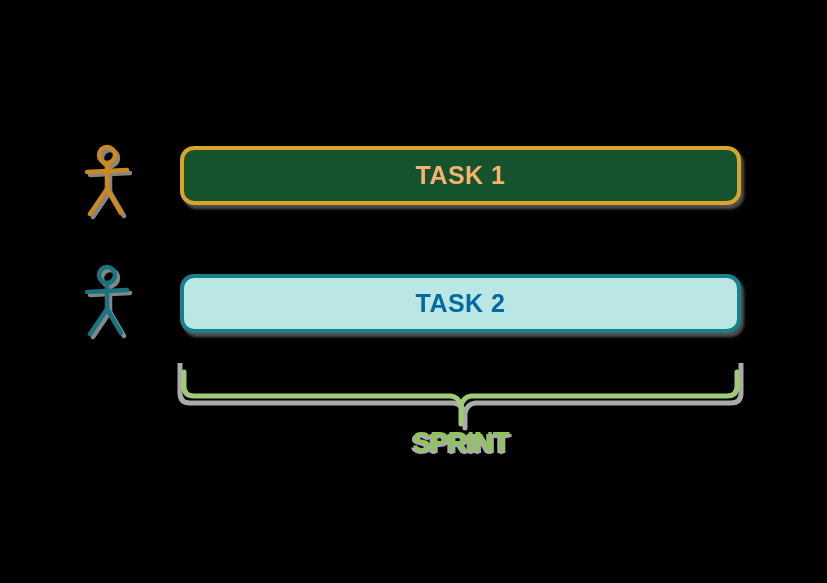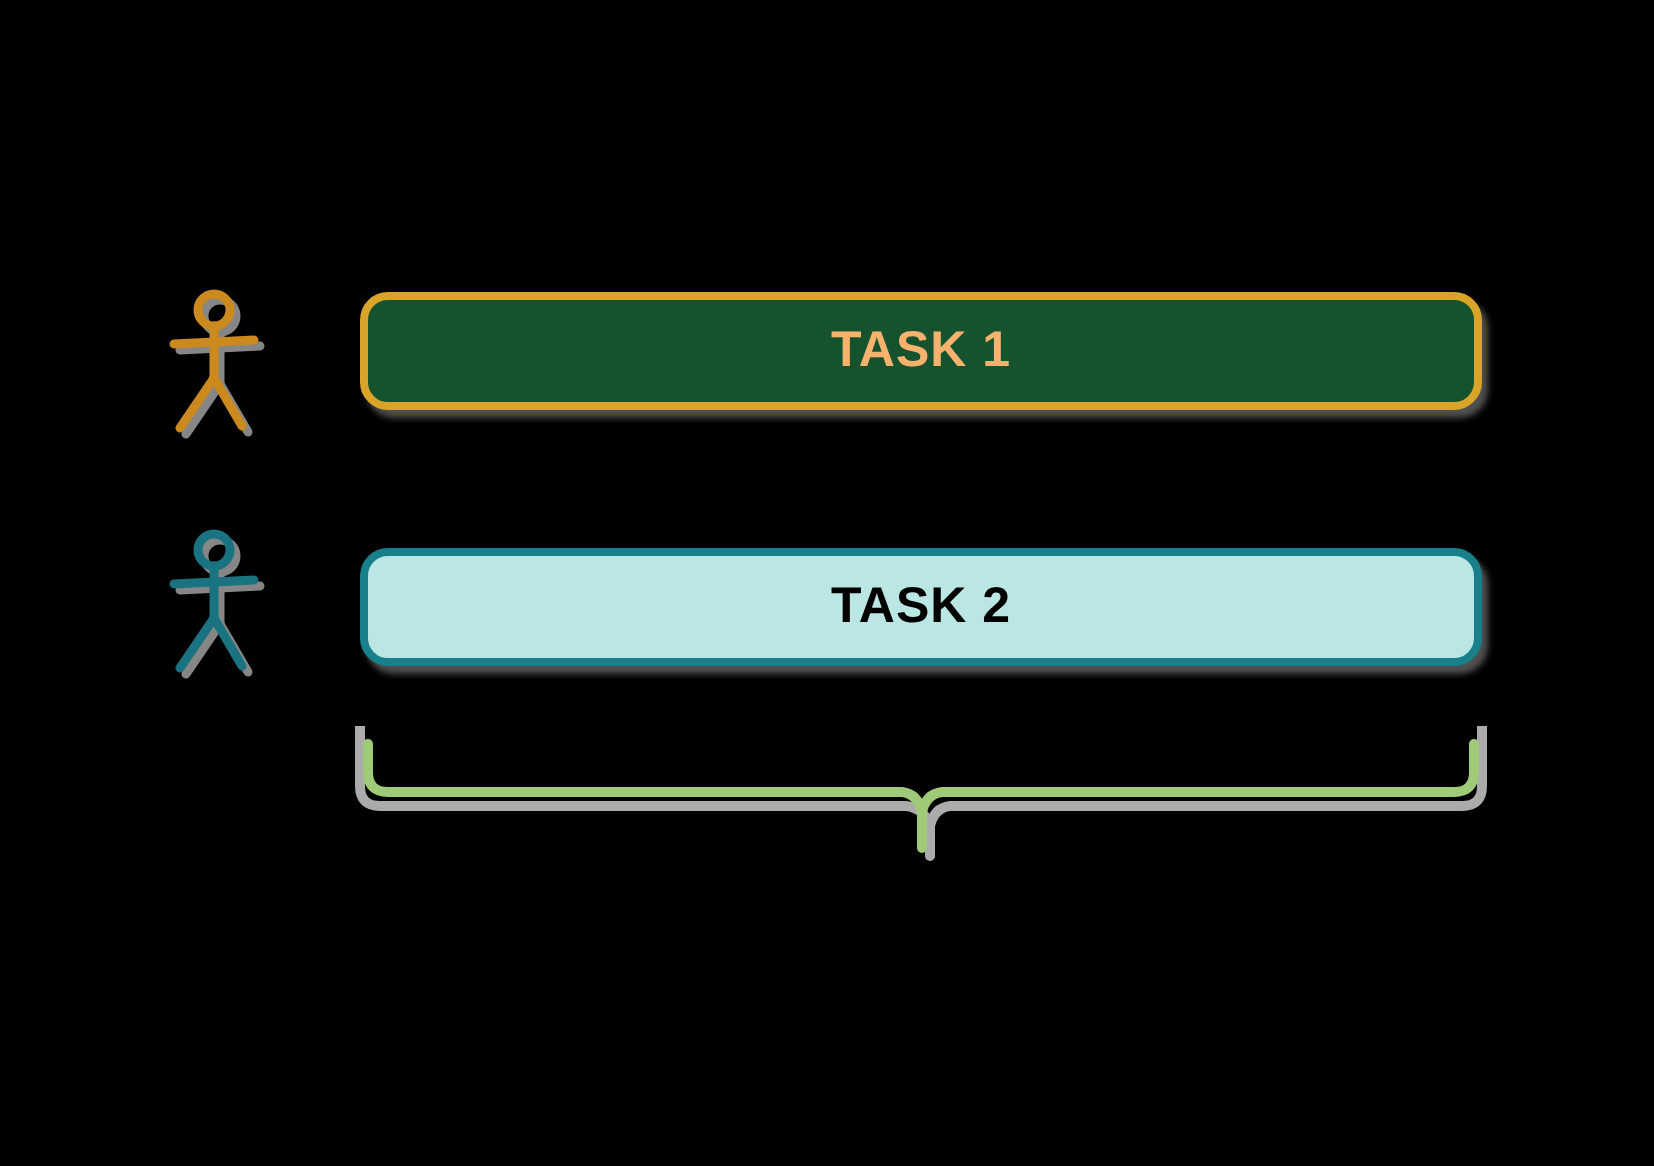--- a/index.html
+++ b/index.html
@@ -36,21 +36,21 @@
   .task-1 {
     top: 146px;
     background: #14532d;
     border-color: #D9A428;
     color: #F9B26D;
   }
   .task-2 {
     top: 274px;
     background: #BAE6E4;
     border-color: #17808A;
-    color: #000000;
+    color: #0369a1;
   }
   .bracket-svg {
     position: absolute;
     left: 177px;
     top: 363px;
     width: 567px;
     height: 68px;
   }
   .bracket-svg path {
     fill: none;
@@ -102,14 +102,15 @@
 
   <div class="task-box task-2">
     <span>TASK 2</span>
   </div>
 
   <svg class="bracket-svg" viewBox="0 0 567 68">
     <path d="M 3 0 L 3 30 Q 3 40 13 40 L 276 40 Q 285 41 288 50 L 288 65 M 288 50 Q 290 41 298 40 L 554 40 Q 564 40 564 30 L 564 0" stroke="#ABABAB"></path>
     <path d="M 7 9 L 7 23 Q 7 33 17 33 L 274 33 Q 282 34 284 43 L 284 61 M 284 43 Q 286 34 294 33 L 550 33 Q 560 33 560 23 L 560 9" stroke="#9FCB78"></path>
   </svg>
 
+  <div class="sprint-label">SPRINT</div>
 
 </div>
 
 </body></html>

